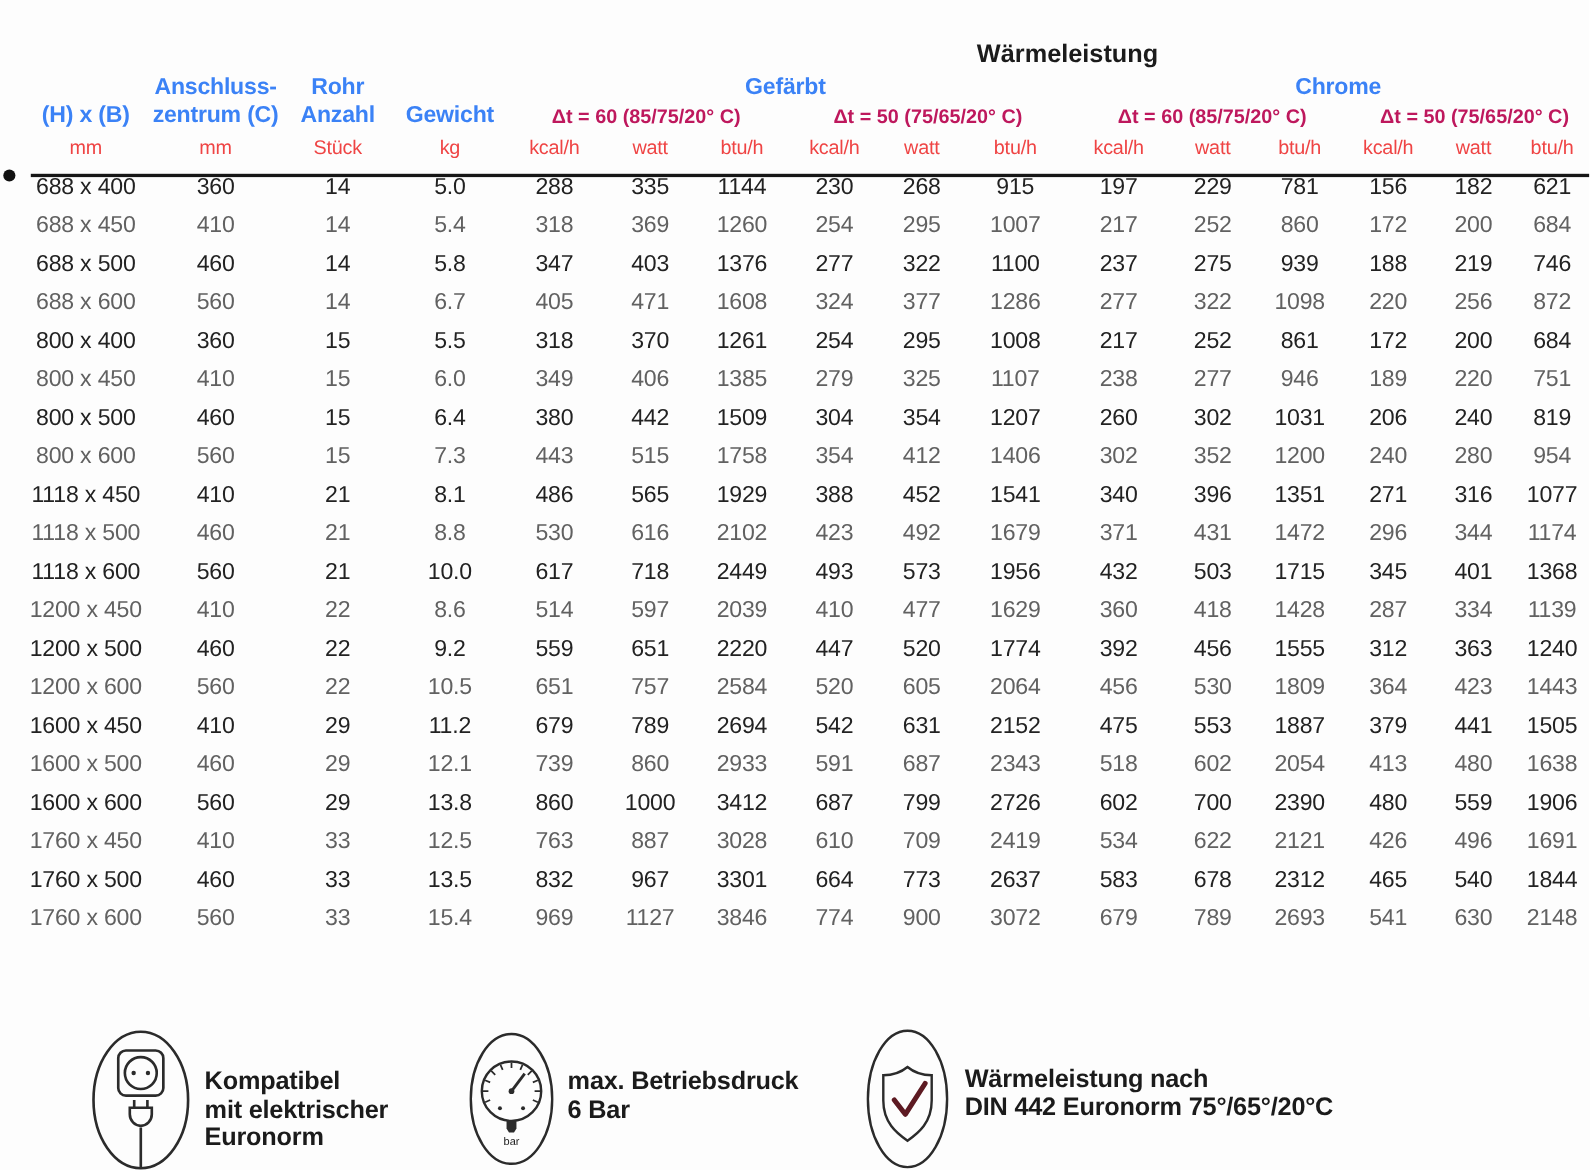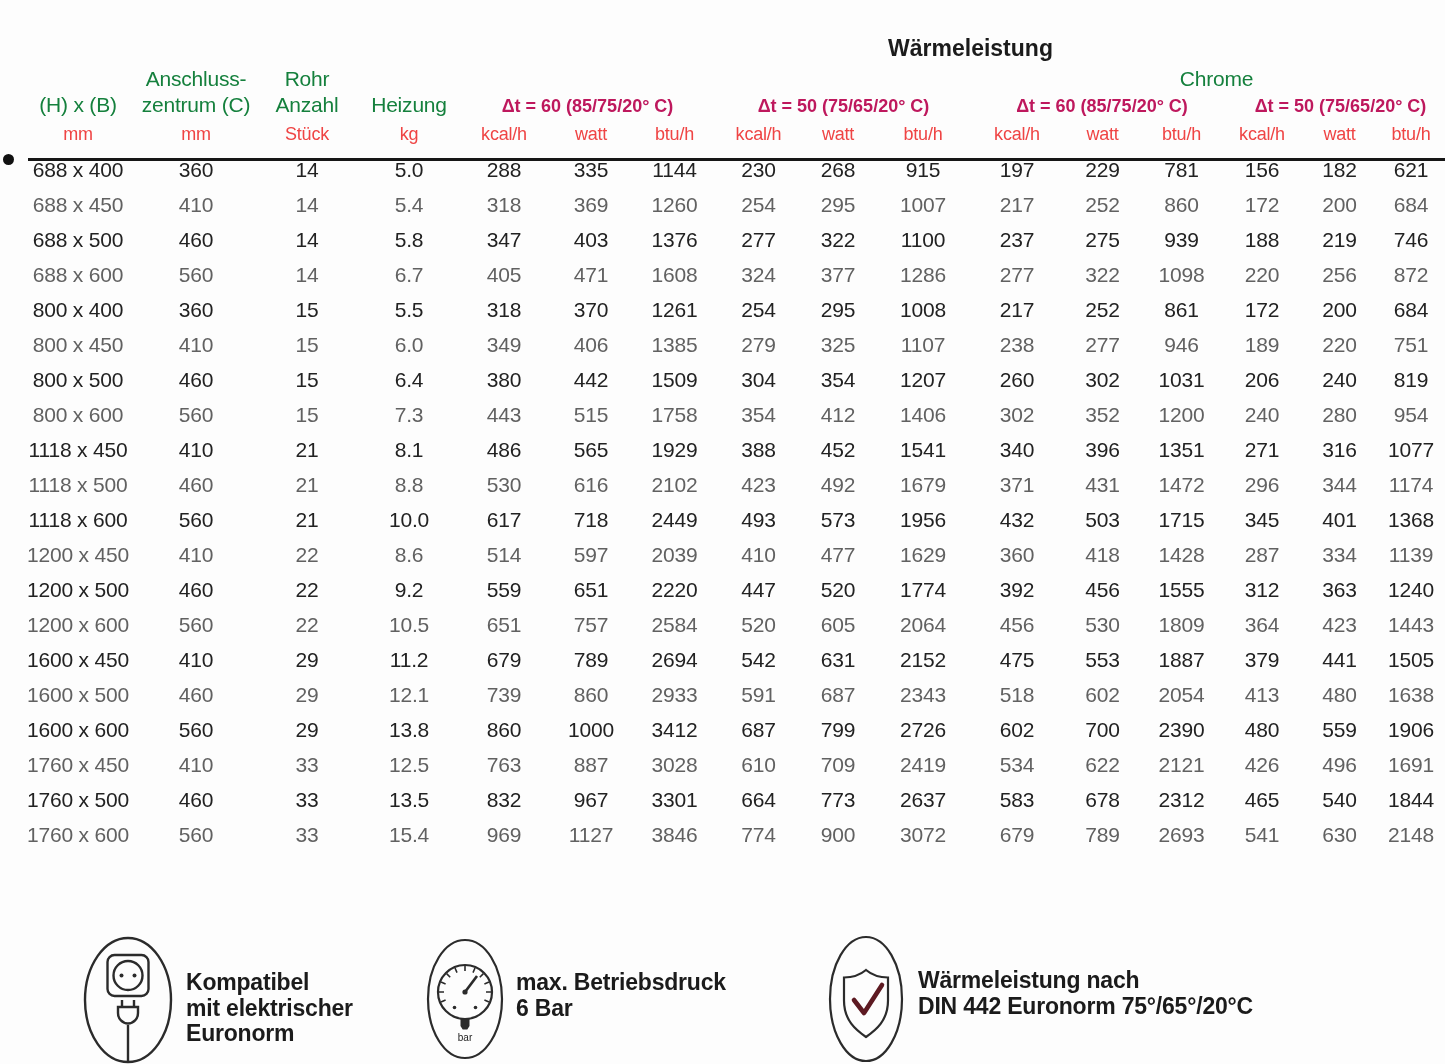--- a/index.html
+++ b/index.html
@@ -20,21 +20,21 @@
   
   .title-row{height:64px;}
   .main-title{
     grid-column:5/17;
     font-size:23px;font-weight:bold;color:#1b1b1b;
     transform:translateX(19px);
     padding-bottom:2px;
   }
   
   .group-row{height:27px;}
-  .bold-h{font-size:21px;font-weight:normal;color:#15803d;letter-spacing:-0.2px;}
+  .bold-h{font-size:21px;font-weight:bold;color:#3b82f6;letter-spacing:-0.2px;}
   .g-anschluss{grid-column:2;}
   .g-rohr{grid-column:3;}
   .g-gefarbt{grid-column:5/11;}
   .g-chrome{grid-column:11/17;transform:translateX(9px);}
   
   .colname-row{height:26px;}
   .c-dim{grid-column:1;transform:translateX(9px);}
   .c-anschluss{grid-column:2;}
   .c-rohr{grid-column:3;}
   .c-gewicht{grid-column:4;}
@@ -76,28 +76,29 @@
 
 <div class="page">
 
   <div class="grid title-row">
     <div class="hcell main-title">Wärmeleistung</div>
   </div>
 
   <div class="grid group-row">
     <div class="hcell bold-h g-anschluss">Anschluss-</div>
     <div class="hcell bold-h g-rohr">Rohr</div>
+    <div class="hcell bold-h g-gefarbt">Gefärbt</div>
     <div class="hcell bold-h g-chrome">Chrome</div>
   </div>
 
   <div class="grid colname-row">
     <div class="hcell bold-h c-dim">(H) x (B)</div>
     <div class="hcell bold-h c-anschluss">zentrum (C)</div>
     <div class="hcell bold-h c-rohr">Anzahl</div>
-    <div class="hcell bold-h c-gewicht">Heizung</div>
+    <div class="hcell bold-h c-gewicht">Gewicht</div>
     <div class="hcell red-h r1">Δt = 60 (85/75/20° C)</div>
     <div class="hcell red-h r2">Δt = 50 (75/65/20° C)</div>
     <div class="hcell red-h r3">Δt = 60 (85/75/20° C)</div>
     <div class="hcell red-h r4">Δt = 50 (75/65/20° C)</div>
   </div>
 
   <div class="grid unit-row" id="unit-row">
       <div class="hcell u0">mm</div>
       <div class="hcell u1">mm</div>
       <div class="hcell u2">Stück</div>
@@ -179,21 +180,21 @@
         <path d="M34.5 81 h9 v7 l-2.2 3.5 h-4.6 l-2.2 -3.5 z" fill="#2b2b2b"></path>
         <text x="39" y="103" font-size="10" fill="#222" text-anchor="middle" font-family="Liberation Sans, sans-serif">bar</text>
       </svg>
     </div>
     <div class="badge-text" style="margin-left:12px;margin-top:32px;">
       <div>max. Betriebsdruck</div>
       <div>6 Bar</div>
     </div>
   </div>
 
-  <div class="footer-badge" style="left:828px;top:935px;">
+  <div class="footer-badge" style="left:787px;top:935px;">
     <div class="badge-icon">
       <svg width="76" height="128" viewBox="0 0 76 128">
         <g fill="none" stroke="#2b2b2b" stroke-width="2.2">
           <ellipse cx="38" cy="64" rx="36" ry="62"></ellipse>
           <path d="M38 35 c6 5 15 7.5 22 7.5 v23 c0 20 -12 29.5 -22 36.5 c-10 -7 -22 -16.5 -22 -36.5 v-23 c7 0 16 -2.5 22 -7.5 z"></path>
         </g>
         <path d="M26 65 L36 78 L54 50" fill="none" stroke="#5d1a22" stroke-width="4.6" stroke-linecap="round" stroke-linejoin="round"></path>
       </svg>
     </div>
     <div class="badge-text" style="margin-left:14px;margin-top:33px;">

